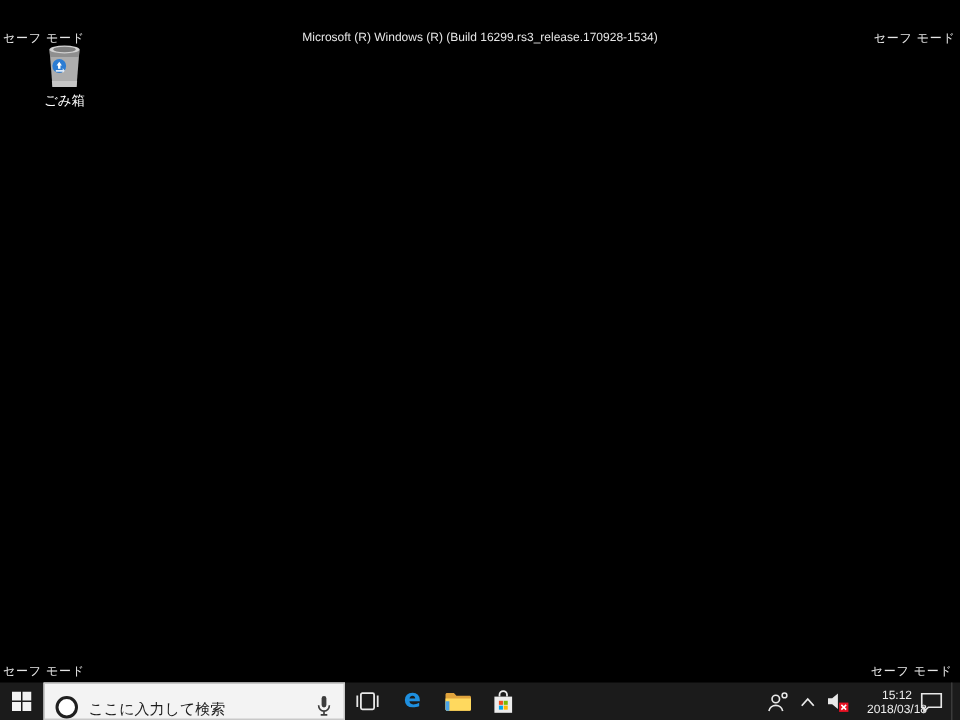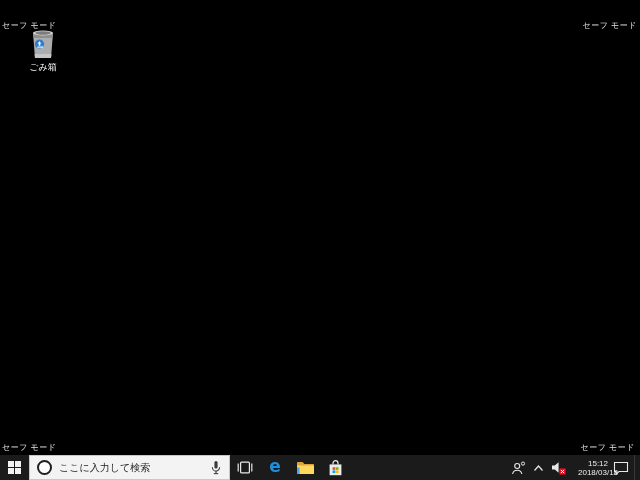--- a/index.html
+++ b/index.html
@@ -37,21 +37,21 @@
     background:#1b1b1b;display:flex;align-items:stretch;
   }
   .tb-btn{
     background:transparent;border:none;margin:0;padding:0;
     display:flex;align-items:center;justify-content:center;
     width:30px;height:25px;cursor:pointer;
   }
   .tb-btn.start{width:29px;}
   .searchbox{
     width:201px;height:25px;background:#f3f3f3;border:1px solid #c8c8c8;
-    box-sizing:border-box;display:flex;align-items:center;cursor:text;
+    box-sizing:border-box;display:flex;align-items:flex-end;cursor:text;
   }
   .cortana{
     width:11px;height:11px;border:2px solid #1f1f1f;border-radius:50%;
     background:#fff;margin:0 7px 0 7px;flex:none;
   }
   .searchbox input{
     flex:1;border:none;outline:none;background:transparent;
     font-size:10px;color:#111;padding:0;min-width:0;
     font-family:"Liberation Sans","DejaVu Sans",sans-serif;
   }
@@ -72,20 +72,21 @@
   }
   .clock span{color:#eee;font-size:8px;display:block;text-align:center;white-space:nowrap;}
   .show-desktop{width:5px;border-left:1px solid #3a3a3a;cursor:pointer;}
   svg{display:block;}
 </style>
 </head>
 <body>
 
 <div class="desktop">
   <span class="safemode sm-tl">セーフ モード</span>
+  <span class="build">Microsoft (R) Windows (R) (Build 16299.rs3_release.170928-1534)</span>
   <span class="safemode sm-tr">セーフ モード</span>
   <span class="safemode sm-bl">セーフ モード</span>
   <span class="safemode sm-br">セーフ モード</span>
 
   <div class="desktop-icon">
     <span>
       <svg width="32" height="34" viewBox="0 0 32 34">
         <path d="M6 6 L26 6 L24 31 L8 31 Z" fill="#adadad"></path>
         <path d="M6 6 L26 6 L25.6 11 L6.4 11 Z" fill="#8f8f8f"></path>
         <ellipse cx="16" cy="6" rx="10" ry="2.6" fill="#d2d2d2"></ellipse>

